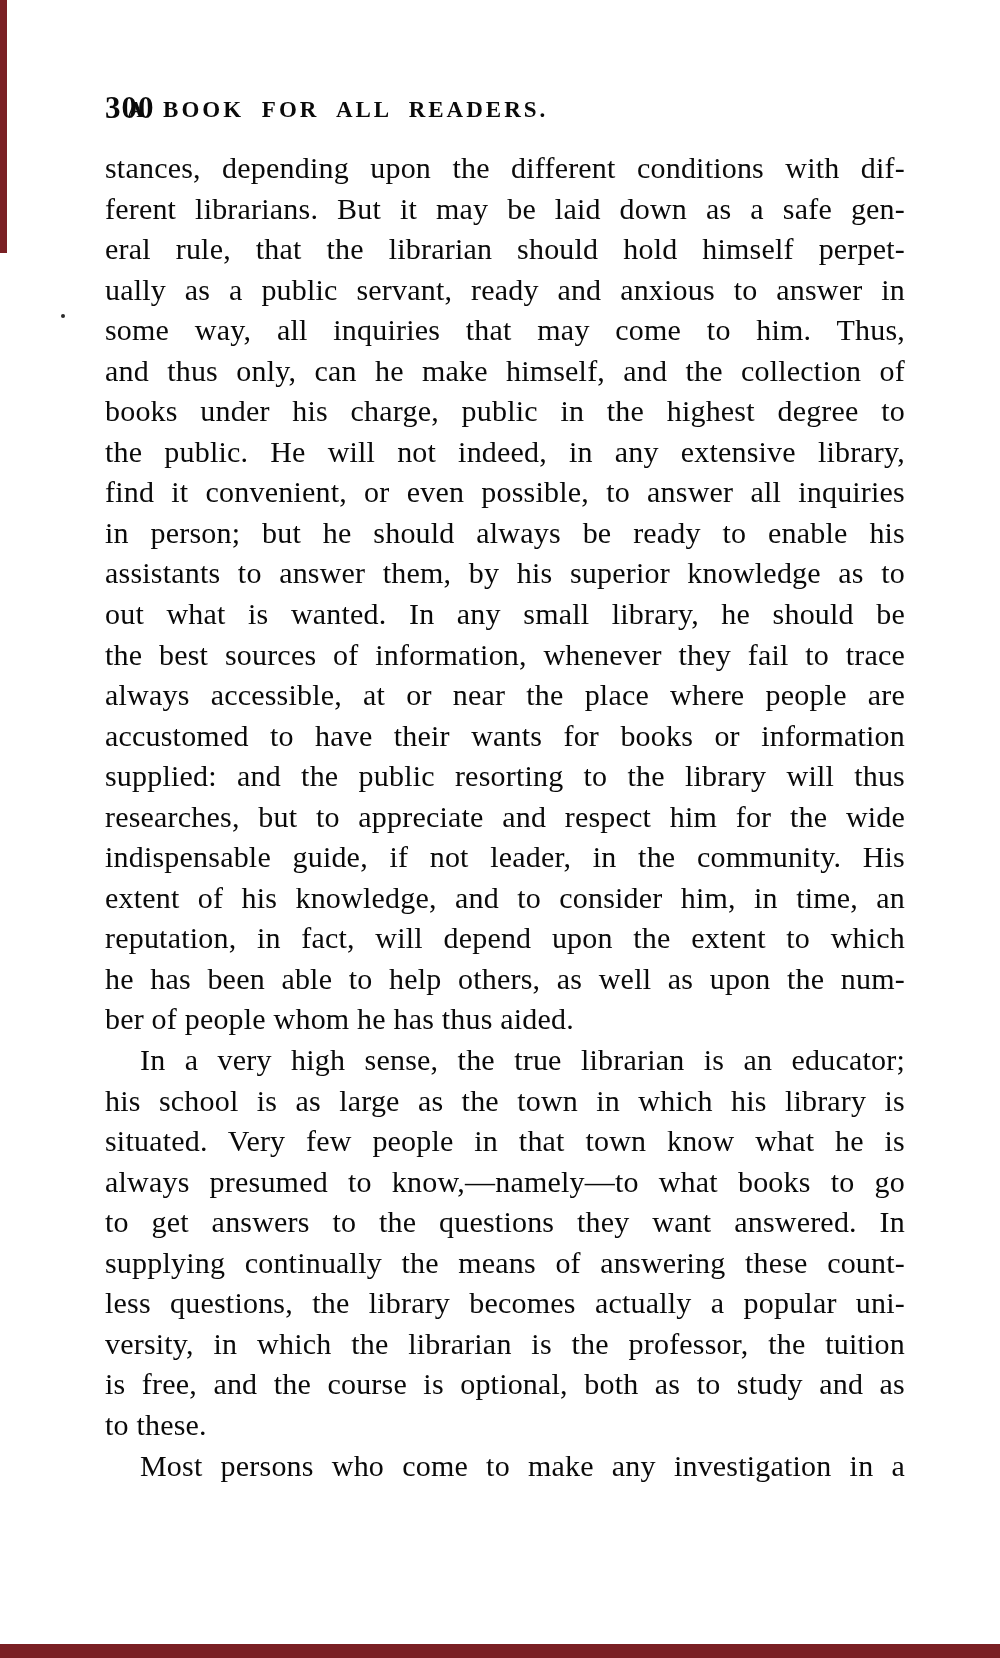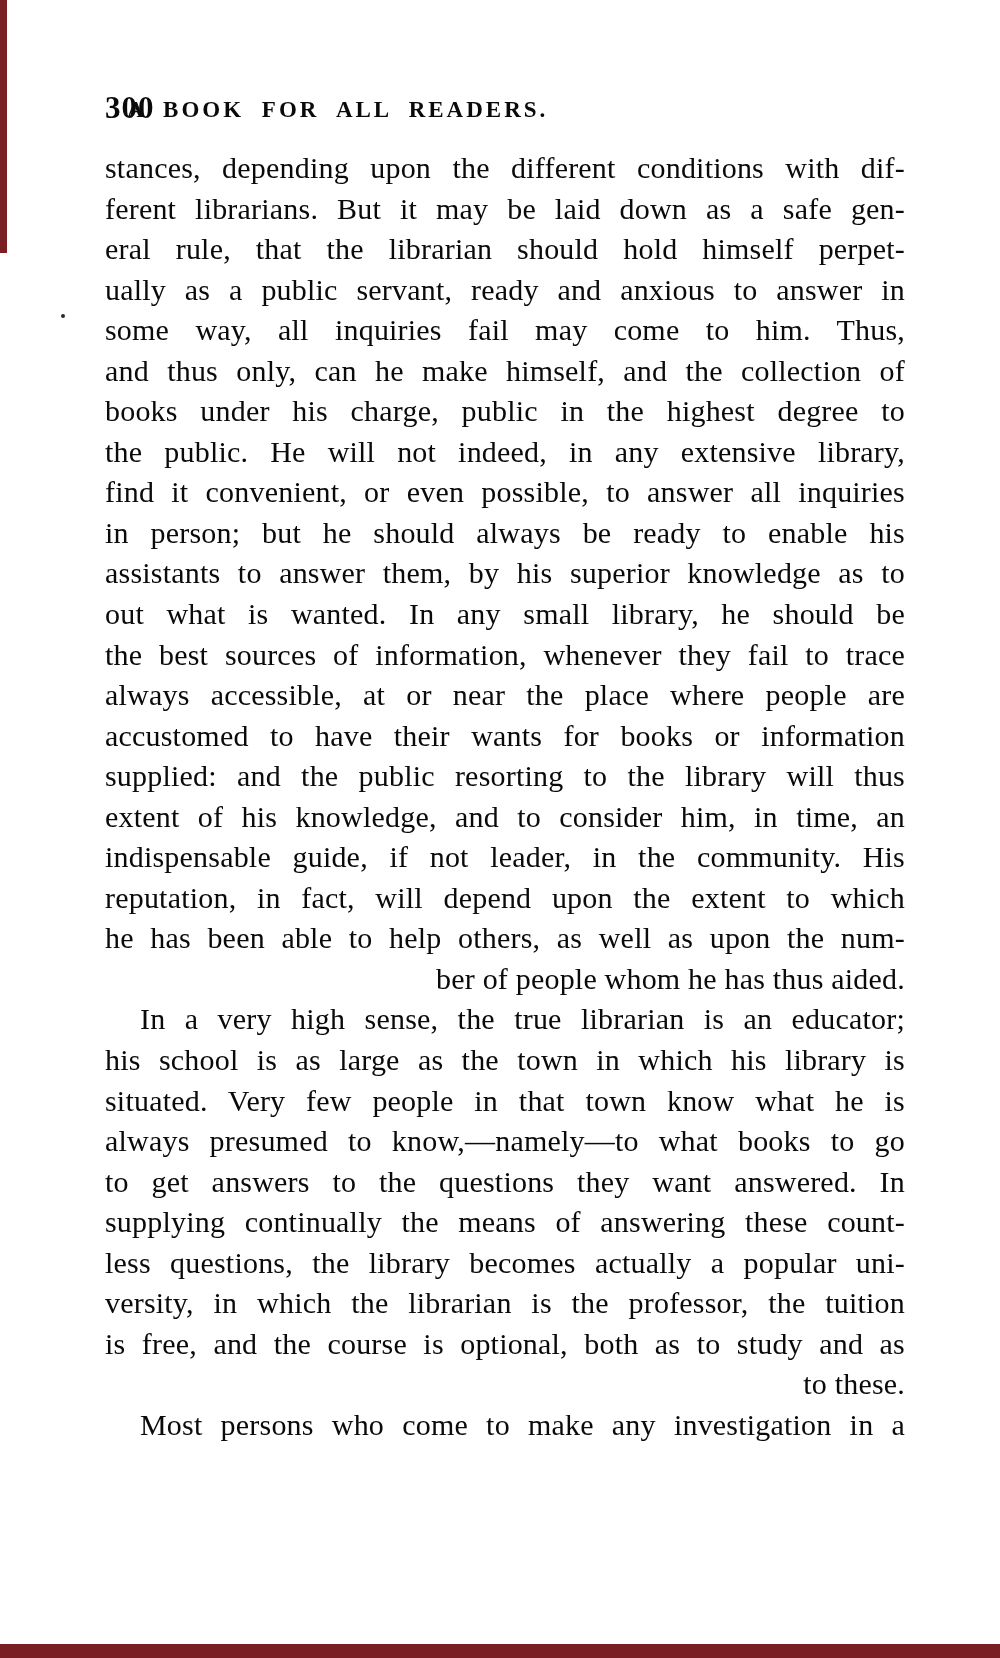--- a/index.html
+++ b/index.html
@@ -57,21 +57,21 @@
   .body-text {
     position: absolute;
     left: 105px; top: 148px;
     width: 800px;
     font-size: 30px;
     line-height: 40.55px;
     letter-spacing: 0.2px;
   }
   .line {
     height: 40.55px;
-    text-align: right;
+    text-align: left;
     white-space: nowrap;
   }
   .line.j {
     text-align: justify;
     text-align-last: justify;
     white-space: normal;
     overflow: hidden;
   }
   .line.i {
     text-indent: 35px;
@@ -88,34 +88,35 @@
 
   <div class="page-number">300</div>
 
   <div class="running-title">A BOOK FOR ALL READERS.</div>
 
   <div class="body-text">
       <div class="line j">stances, depending upon the different conditions with dif-</div>
       <div class="line j">ferent librarians.  But it may be laid down as a safe gen-</div>
       <div class="line j">eral rule, that the librarian should hold himself perpet-</div>
       <div class="line j">ually as a public servant, ready and anxious to answer in</div>
-      <div class="line j">some way, all inquiries fail may come to him.  Thus,</div>
+      <div class="line j">some way, all inquiries that may come to him.  Thus,</div>
       <div class="line j">and thus only, can he make himself, and the collection of</div>
       <div class="line j">books under his charge, public in the highest degree to</div>
       <div class="line j">the public.  He will not indeed, in any extensive library,</div>
       <div class="line j">find it convenient, or even possible, to answer all inquiries</div>
       <div class="line j">in person; but he should always be ready to enable his</div>
       <div class="line j">assistants to answer them, by his superior knowledge as to</div>
       <div class="line j">out what is wanted.  In any small library, he should be</div>
       <div class="line j">the best sources of information, whenever they fail to trace</div>
       <div class="line j">always accessible, at or near the place where people are</div>
       <div class="line j">accustomed to have their wants for books or information</div>
       <div class="line j">supplied: and the public resorting to the library will thus</div>
+      <div class="line j">researches, but to appreciate and respect him for the wide</div>
+      <div class="line j">indispensable guide, if not leader, in the community.  His</div>
       <div class="line j">extent of his knowledge, and to consider him, in time, an</div>
-      <div class="line j">indispensable guide, if not leader, in the community.  His</div>
       <div class="line j">reputation, in fact, will depend upon the extent to which</div>
       <div class="line j">he has been able to help others, as well as upon the num-</div>
       <div class="line">ber of people whom he has thus aided.</div>
       <div class="line j i">In a very high sense, the true librarian is an educator;</div>
       <div class="line j">his school is as large as the town in which his library is</div>
       <div class="line j">situated.  Very few people in that town know what he is</div>
       <div class="line j">always presumed to know,—namely—to what books to go</div>
       <div class="line j">to get answers to the questions they want answered.  In</div>
       <div class="line j">supplying continually the means of answering these count-</div>
       <div class="line j">less questions, the library becomes actually a popular uni-</div>

